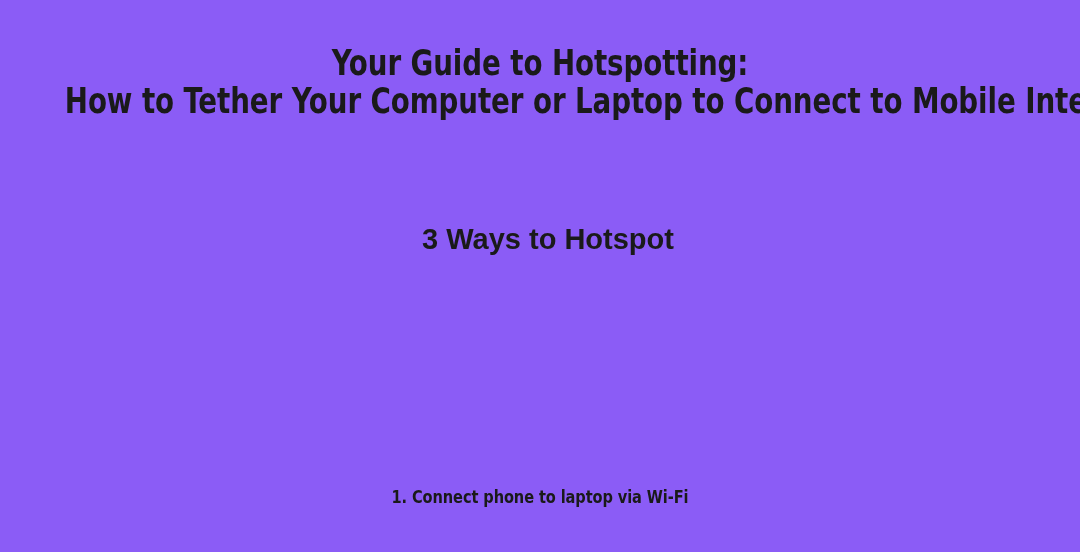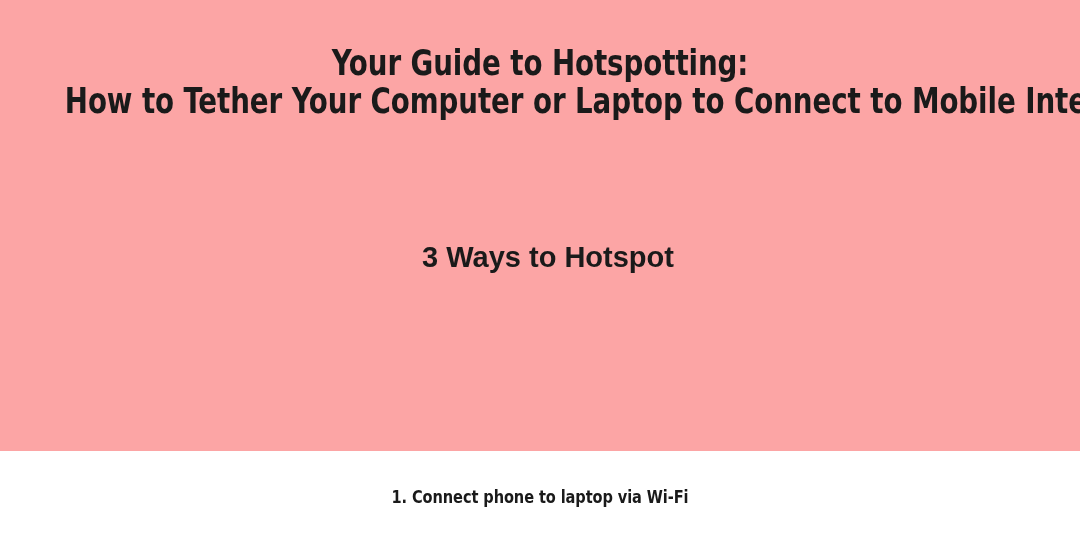--- a/index.html
+++ b/index.html
@@ -11,22 +11,22 @@
     width: 1080px;
     height: 552px;
     overflow: hidden;
     font-family: "Liberation Sans", sans-serif;
     color: #1a1a1a;
     -webkit-font-smoothing: antialiased;
   }
   .page {
     position: relative;
     width: 1080px;
-    height: 451px;
-    background: #fca5a5;
+    height: 552px;
+    background: #8b5cf6;
   }
 
   
   .title-block {
     position: absolute;
     left: 0;
     top: 44px;
     width: 1080px;
     text-align: center;
   }
@@ -40,21 +40,21 @@
     transform: scaleX(0.88);
     transform-origin: center center;
     white-space: nowrap;
     color: #1a1a1a;
   }
 
   
   .subheading {
     position: absolute;
     left: 0;
-    top: 240px;
+    top: 222px;
     width: 1080px;
     text-align: center;
   }
   .subheading-text {
     display: inline-block;
     font-family: "Liberation Sans", sans-serif;
     font-weight: bold;
     font-size: 29px;
     line-height: 34px;
     letter-spacing: 0px;

